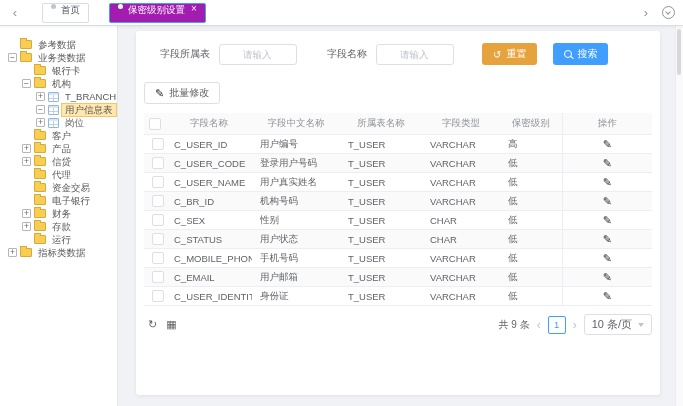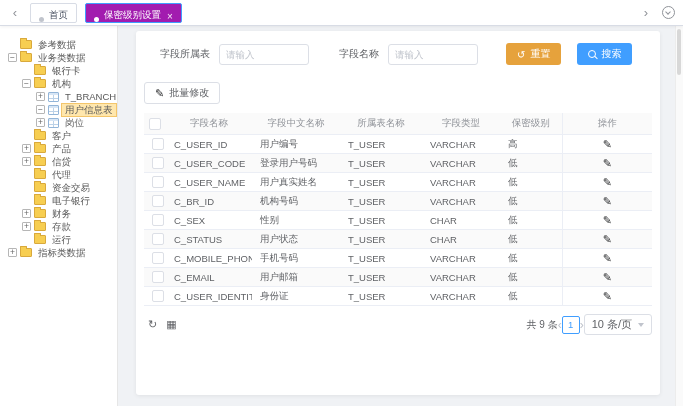--- a/index.html
+++ b/index.html
@@ -4,22 +4,22 @@
 <style>
   html,body{margin:0;padding:0}
   body{width:683px;height:406px;position:relative;background:#f0f2f5;
        font-family:"Liberation Sans",sans-serif;color:#606266;overflow:hidden;font-size:10px}
 
   
   .tabbar{position:absolute;top:0;left:0;right:0;height:26px;background:#fff;
           border-bottom:1px solid #d8dce5;box-shadow:0 1px 3px rgba(0,0,0,.06);
           display:flex;align-items:center;padding:0 8px;z-index:6;box-sizing:border-box}
   .tb-arrow{width:14px;text-align:center;color:#909399;font-size:13px;cursor:pointer;line-height:1}
-  .tag{display:inline-flex;align-items:flex-end;height:18px;padding:0 8px;border:1px solid #d8dce5;
-       background:#fff;font-size:9.5px;color:#495060;margin-left:8px;cursor:pointer;border-radius:2px}
+  .tag{display:inline-flex;align-items:flex-start;height:18px;padding:0 8px;border:1px solid #d8dce5;
+       background:#fff;font-size:9.5px;color:#495060;margin-left:20px;cursor:pointer;border-radius:2px}
   .tag .dot{width:5px;height:5px;border-radius:50%;background:#c0c4cc;margin-right:5px}
   .tag.active{background:#a21caf;border-color:#409EFF;color:#fff}
   .tag.active .dot{background:#fff}
   .tag .x{margin-left:6px;font-size:10px;opacity:.9;line-height:1}
   .tb-right{margin-left:auto;display:flex;align-items:center;gap:9px}
   .ring{width:11px;height:11px;border:1px solid #909399;border-radius:50%;position:relative;cursor:pointer}
   .ring::after{content:"";position:absolute;left:3px;top:2.5px;width:3px;height:3px;
                border-right:1px solid #909399;border-bottom:1px solid #909399;transform:rotate(45deg)}
 
   
@@ -42,21 +42,21 @@
   .ticon::after{content:"";position:absolute;left:0;right:0;top:5px;height:1px;background:#bcd2e8}
   .tlabel{padding:0 3px;line-height:12px}
   .sel .tlabel{background:#ffe7ad;outline:1px solid #f3c56b}
 
   
   .card{position:absolute;left:136px;top:31px;width:524px;height:364px;background:#fff;border-radius:3px;
         box-shadow:0 1px 4px rgba(0,0,0,.07);box-sizing:border-box;padding:12px 8px 0}
   .srow{display:flex;align-items:center;font-size:10px;color:#606266;margin-left:16px}
   .srow label{margin-right:9px}
   .lbl2{margin-left:30px}
-  .inp{width:90px;height:21px;border:1px solid #dcdfe6;border-radius:3px;font-size:9.5px;padding:0 6px;
+  .inp{width:78px;height:21px;border:1px solid #dcdfe6;border-radius:3px;font-size:9.5px;padding:0 23px;
        color:#606266;box-sizing:border-box;font-family:inherit;outline:none}
   .inp::placeholder{color:#c0c4cc}
   .btn{height:22px;border-radius:3px;border:none;color:#fff;font-size:10px;display:inline-flex;
        align-items:center;gap:5px;padding:0 11px;cursor:pointer;font-family:inherit}
   .btn.reset{background:#E6A23C;margin-left:28px}
   .btn.search{background:#409EFF;margin-left:16px}
   .mag{width:6px;height:6px;border:1px solid #fff;border-radius:50%;position:relative;display:inline-block}
   .mag::after{content:"";position:absolute;width:4px;height:1px;background:#fff;right:-3px;bottom:-1px;
               transform:rotate(45deg)}
   .batch{margin-top:17px;height:22px;border:1px solid #dcdfe6;background:#fff;border-radius:3px;
@@ -73,21 +73,21 @@
   .tbl tbody tr:nth-child(even){background:#fafafa}
   td.op,th.op{border-left:1px solid #ebeef5;text-align:center;padding:0}
   .cb{display:inline-block;width:10px;height:10px;border:1px solid #dcdfe6;border-radius:2px;background:#fff;
       vertical-align:middle;cursor:pointer}
   .edit{cursor:pointer;font-size:11px;color:#303133}
 
   
   .foot{display:flex;align-items:center;margin-top:8px;font-size:10px;color:#606266}
   .ficons{display:flex;gap:9px;margin-left:4px;font-size:11px;color:#606266}
   .ficons span{cursor:pointer;line-height:1}
-  .fright{margin-left:auto;display:flex;align-items:center;}
+  .fright{margin-left:auto;display:flex;align-items:center;gap:7px}
   .pgarrow{color:#c0c4cc;font-size:12px;cursor:pointer;line-height:1}
   .pgnum{min-width:18px;height:18px;border:1px solid #409EFF;color:#409EFF;border-radius:2px;display:flex;
          align-items:center;justify-content:center;font-size:9.5px;background:#fff;cursor:pointer;box-sizing:border-box}
   .psize{height:21px;border:1px solid #dcdfe6;border-radius:3px;display:flex;align-items:center;
          padding:0 7px;gap:6px;font-size:11px;color:#606266;cursor:pointer;box-sizing:border-box}
   .caret{width:0;height:0;border-left:3px solid transparent;border-right:3px solid transparent;
          border-top:4px solid #c0c4cc}
 
   
   .vsb{position:absolute;right:0;top:26px;bottom:0;width:7px;background:#fafafa;border-left:1px solid #ececec}

